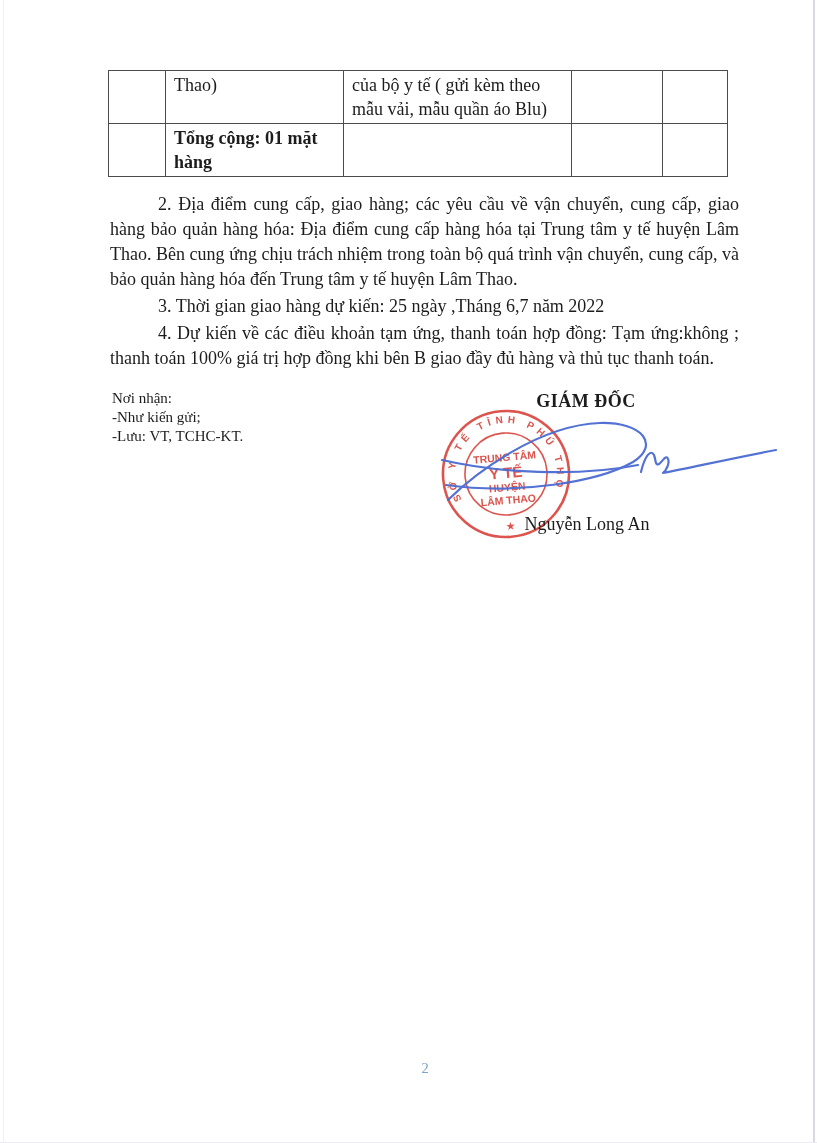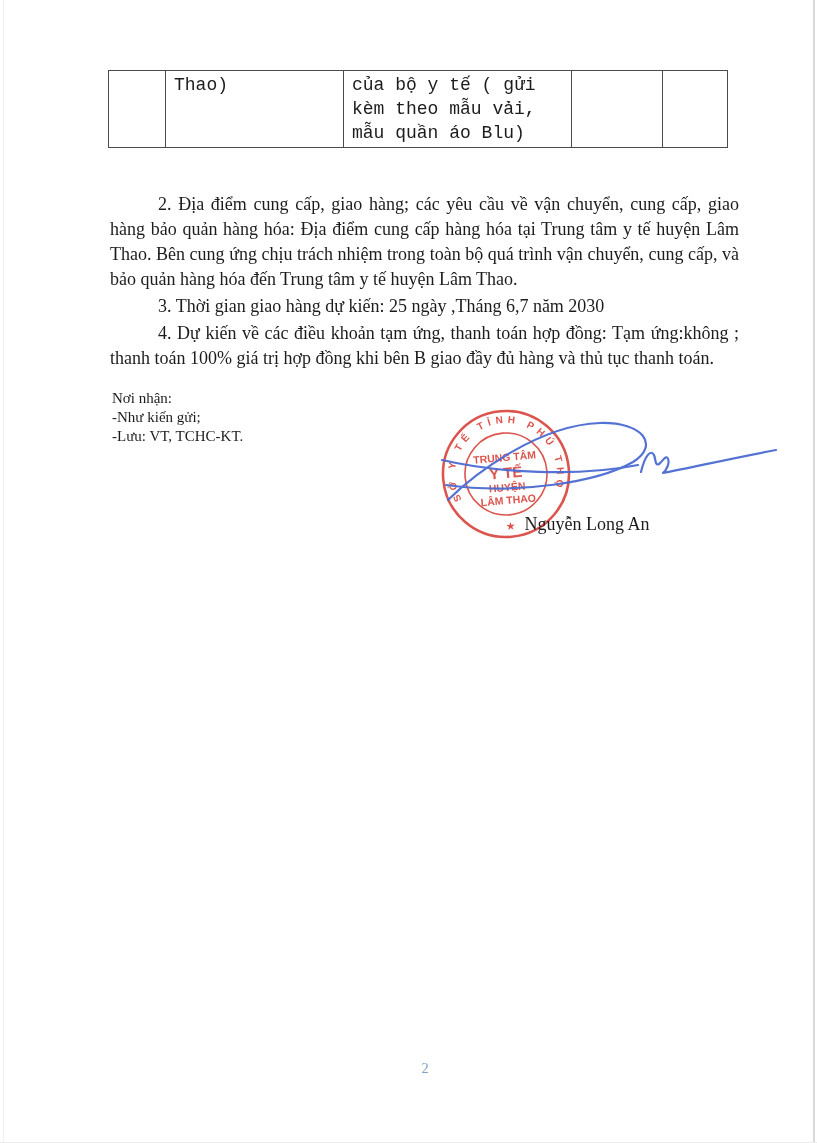--- a/index.html
+++ b/index.html
@@ -14,21 +14,21 @@
 
   table.doc-table{
     position:absolute;left:108px;top:70px;width:619px;
     border-collapse:collapse;table-layout:fixed;
   }
   table.doc-table td{
     border:1.6px solid #4b4b4b;vertical-align:top;
     padding:2px 7px 2px 8px;font-size:18px;line-height:24px;
     overflow:hidden;
   }
-  tr.row-a td{height:48px;font-family:Liberation Mono, monospace;}
+  tr.row-a td{height:48px;}
   tr.row-b td{height:45px;}
   td.bold-cell{font-weight:bold;}
 
   .body-text{
     position:absolute;left:108px;top:190px;width:633px;
     font-size:18px;line-height:25px;text-align:justify;
   }
   .body-text p{margin:2px;text-indent:48px;}
 
   .recipients{position:absolute;left:112px;top:389px;font-size:15px;line-height:19px;}
@@ -69,35 +69,43 @@
         <col style="width:65px">
     </colgroup>
     <tbody>
         <tr class="row-a">
       <td></td>
       <td>Thao)</td>
       <td>của bộ y tế ( gửi kèm theo mẫu vải, mẫu quần áo Blu)</td>
       <td></td>
       <td></td>
     </tr>
+    <tr class="row-b">
+      <td></td>
+      <td class="bold-cell">Tổng cộng: 01 mặt hàng</td>
+      <td></td>
+      <td></td>
+      <td></td>
+    </tr>
   </tbody>
     </table>
 
   <div class="body-text">
     <p>2. Địa điểm cung cấp, giao hàng; các yêu cầu về vận chuyển, cung cấp, giao hàng bảo quản hàng hóa:  Địa điểm cung cấp hàng hóa tại Trung tâm y tế huyện Lâm Thao. Bên cung ứng chịu trách nhiệm trong toàn bộ quá trình vận chuyển, cung cấp, và bảo quản hàng hóa đến Trung tâm y tế huyện Lâm Thao.</p>
-    <p>3. Thời gian giao hàng dự kiến: 25 ngày ,Tháng 6,7 năm 2030</p>
+    <p>3. Thời gian giao hàng dự kiến: 25 ngày ,Tháng 6,7 năm 2022</p>
     <p>4. Dự kiến về các điều khoản tạm ứng, thanh toán hợp đồng: Tạm ứng:không ; thanh toán 100% giá trị hợp đồng khi bên B giao đầy đủ hàng và thủ tục thanh toán.</p>
   </div>
 
   <div class="recipients">
     <div class="r-title">Nơi nhận:</div>
     <div>-Như kiến gửi;</div>
     <div>-Lưu: VT, TCHC-KT.</div>
   </div>
 
+  <div class="director-title">GIÁM ĐỐC</div>
 
   <svg class="stamp-svg" width="140" height="140" viewBox="0 0 140 140">
     <g transform="rotate(-5 70 70)" fill="#d9473f" stroke="none">
       <circle cx="70" cy="70" r="63" fill="none" stroke="#d9473f" stroke-width="2.6"></circle>
       <circle cx="70" cy="70" r="41" fill="none" stroke="#d9473f" stroke-width="1.6"></circle>
       <defs>
         <path id="ringArc" d="M 23.8 91.6 A 51 51 0 1 1 116.2 91.6" fill="none"></path>
       </defs>
       <text class="stamp-text" font-size="10" letter-spacing="1">
         <textPath href="#ringArc" startOffset="0" textLength="200" lengthAdjust="spacing">SỞ Y TẾ TỈNH PHÚ THỌ</textPath>

